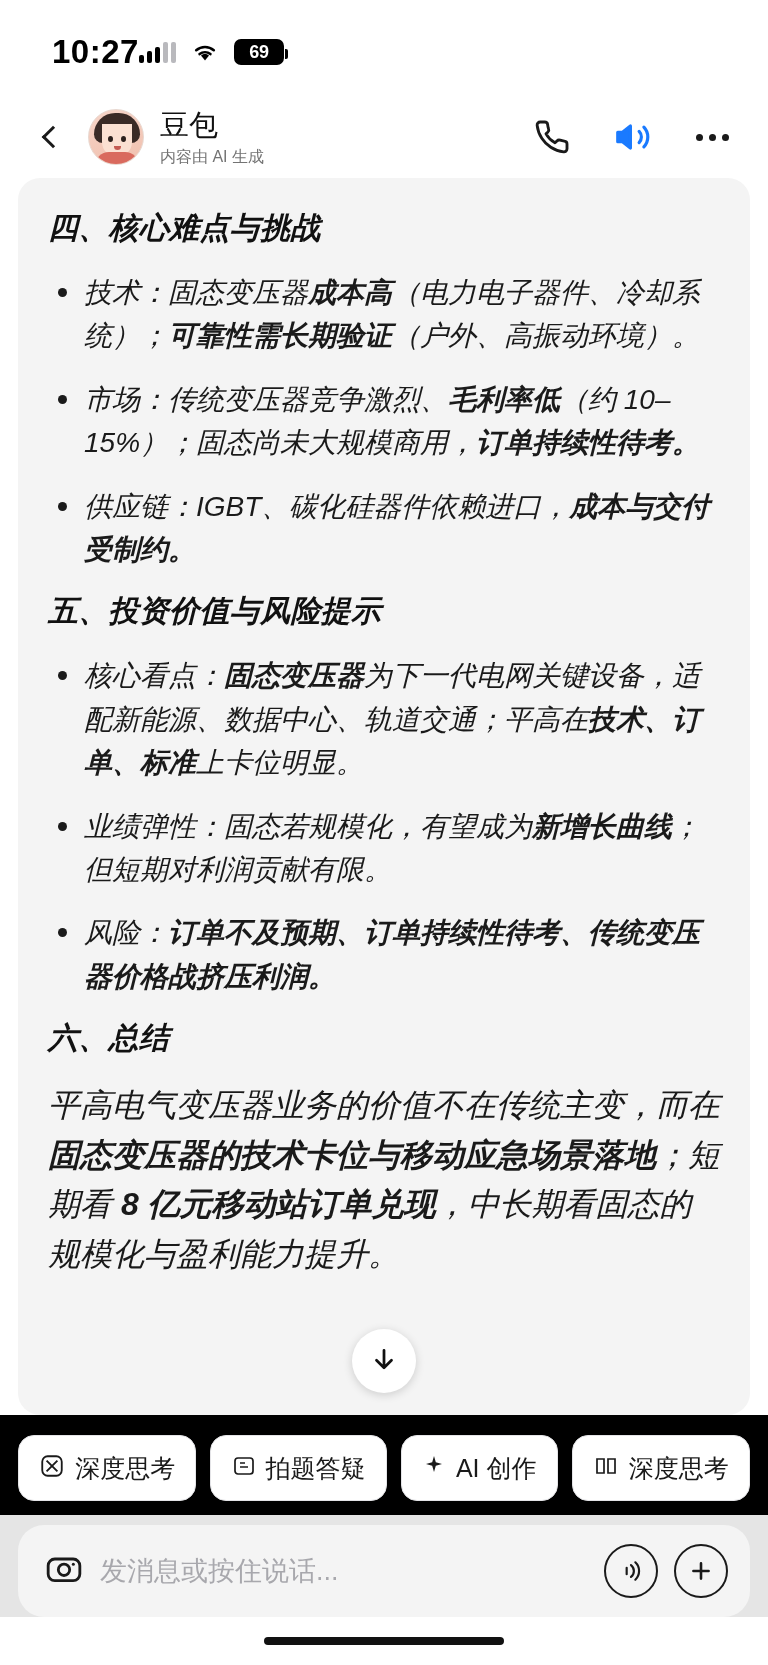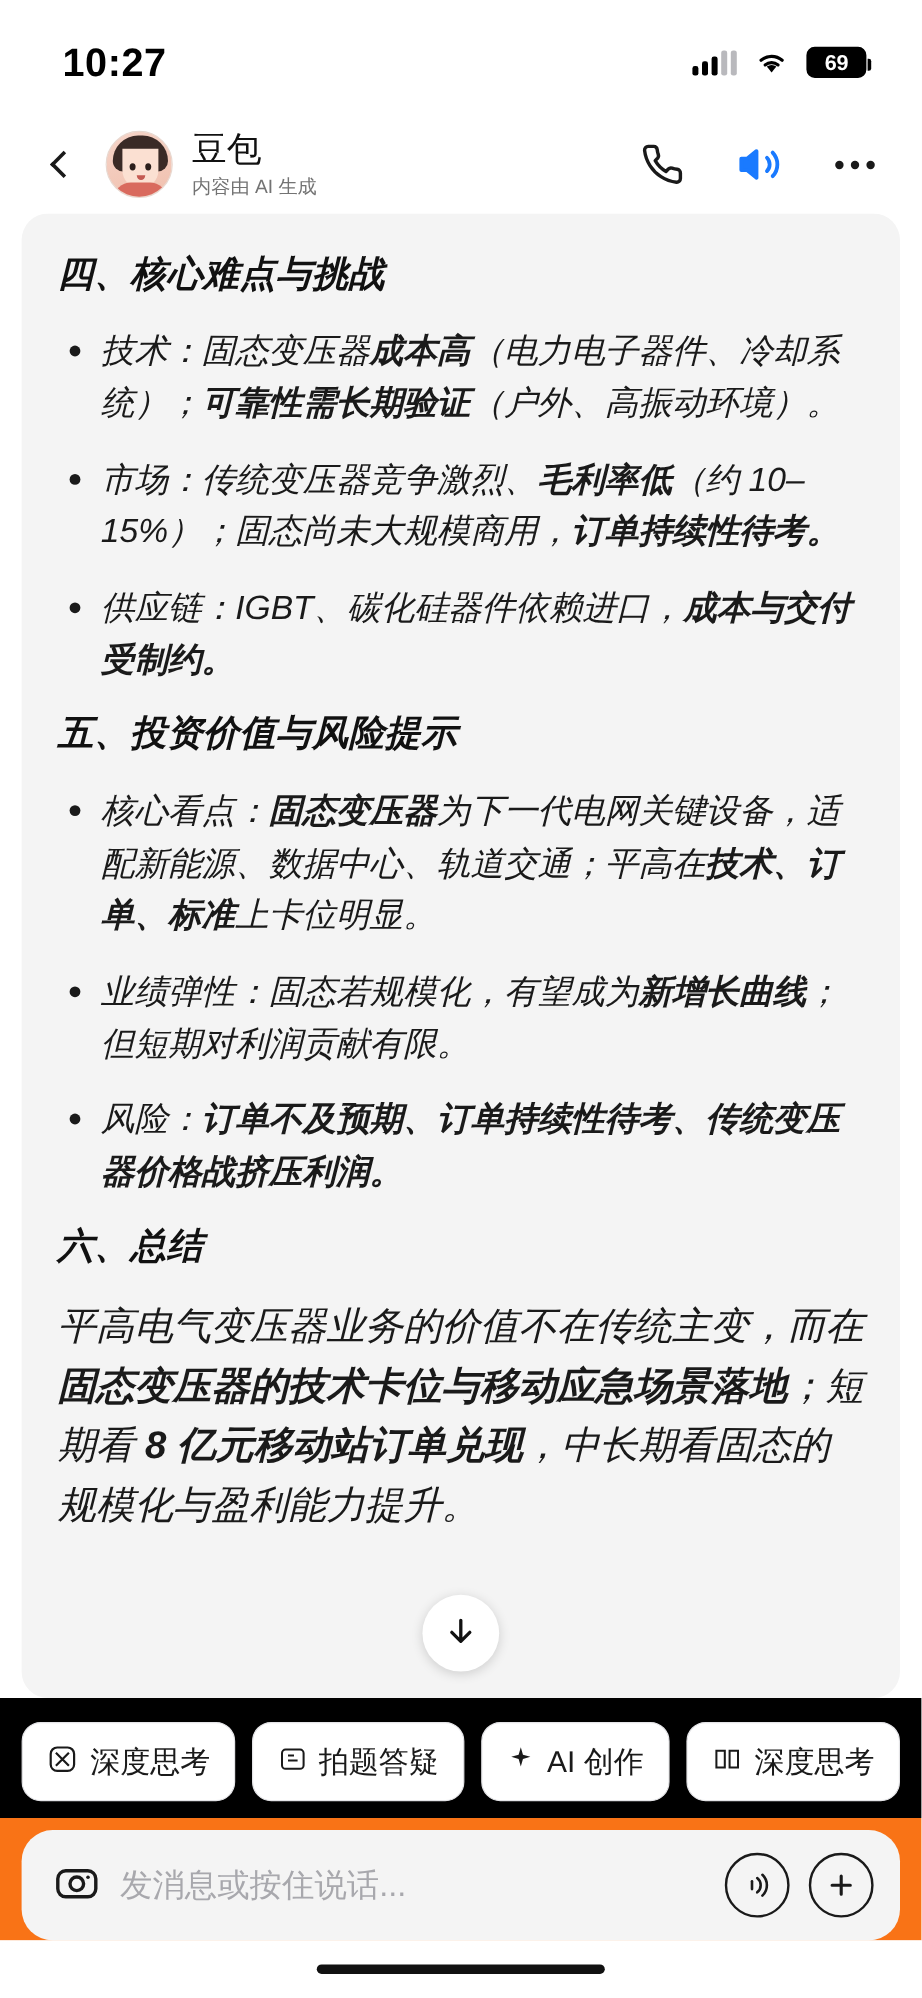--- a/index.html
+++ b/index.html
@@ -18,21 +18,21 @@
     display: flex;
     flex-direction: column;
   }
 
   
   .status-bar {
     height: 96px;
     flex: 0 0 96px;
     display: flex;
     align-items: center;
-    justify-content: space-between;
+    justify-content: flex-start;
     padding: 0 46px 0 52px;
   }
   .status-time {
     font-size: 33px;
     font-weight: 600;
     letter-spacing: 0.5px;
     color: #000;
     padding-top: 8px;
   }
   .status-right {
@@ -262,21 +262,21 @@
     color: #1a1a1a;
     white-space: nowrap;
     flex: 1 1 auto;
   }
   .chip .gl { font-size: 24px; line-height: 1; display:inline-block; }
 
   
   .input-bar {
     flex: 0 0 auto;
     padding: 10px 18px 0 18px;
-    background: #f97316;
+    background: #e5e5e5;
   }
   .input-wrap {
     height: 92px;
     background: #f4f4f4;
     border-radius: 26px;
     display: flex;
     align-items: center;
     padding: 0 22px 0 26px;
     gap: 16px;
   }

